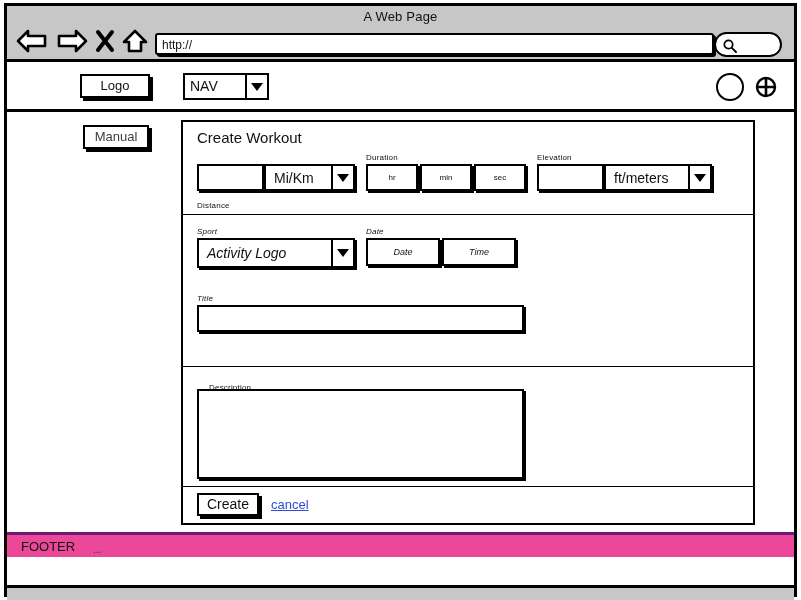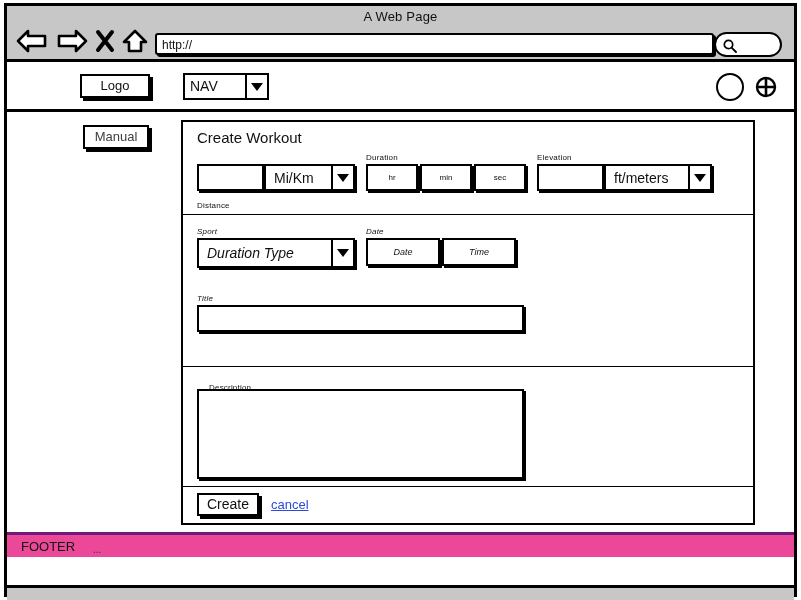--- a/index.html
+++ b/index.html
@@ -403,21 +403,21 @@
                   <i class="caret"></i>
                 </span>
             </div>
 
           </div>
 
           <div class="panel-section sec-b">
 
             <span class="flabel" style="left:14px; top:12px;">Sport</span>
             <div class="unitsel" style="left:14px; top:23px; width:158px; height:30px;">
-              <span class="lbl">Duration Type</span>
+              <span class="lbl">Activity Logo</span>
               <span class="arrowbox">
                   <i class="caret"></i>
                 </span>
             </div>
 
             <span class="flabel" style="left:183px; top:12px;">Date</span>
             <div class="daybox" style="left:183px; top:23px; width:74px; height:28px;">Date</div>
             <div class="daybox" style="left:259px; top:23px; width:74px; height:28px;">Time</div>
 
             <span class="flabel" style="left:14px; top:79px;">Title</span>

